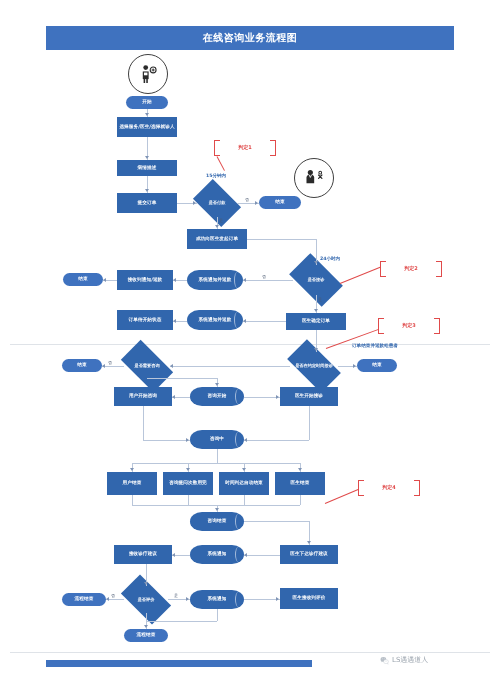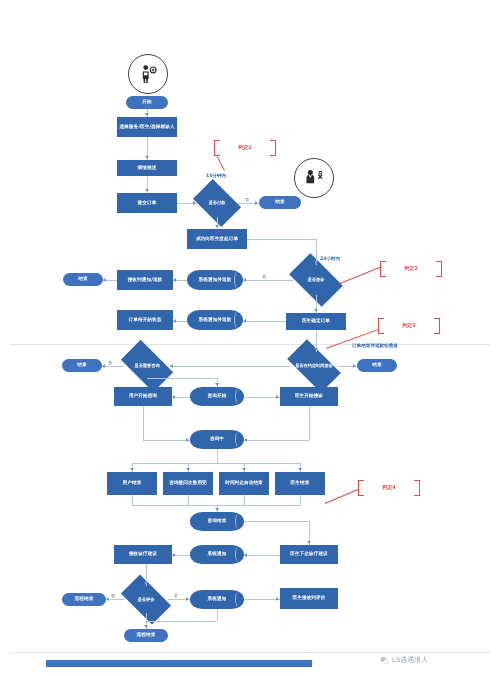--- a/index.html
+++ b/index.html
@@ -100,20 +100,21 @@
   .footer-brand{
     position:absolute;left:380px;top:655px;
     font-size:7px;color:#9aa3ad;display:flex;align-items:center;gap:3px;
   }
 </style>
 </head>
 <body>
 
 <div id="canvas">
 
+  <div class="title-bar">在线咨询业务流程图</div>
 
   <div class="divider" style="top:344px;"></div>
   <div class="divider" style="top:652px;"></div>
 
   <div class="avatar" style="left:128px;top:54px;width:38px;height:38px;">
     <svg width="22" height="22" viewBox="0 0 24 24" aria-hidden="true">
       <circle cx="9.5" cy="5" r="2.6" fill="#2b2b2b"></circle>
       <path d="M6.3 9.2h6.4v8.4H6.3z" fill="#2b2b2b"></path>
       <path d="M7.2 17.4h1.7v4.4H7.2zM10.1 17.4h1.7v4.4h-1.7z" fill="#2b2b2b"></path>
       <rect x="7.6" y="10.4" width="3.8" height="3" fill="#ffffff"></rect>

